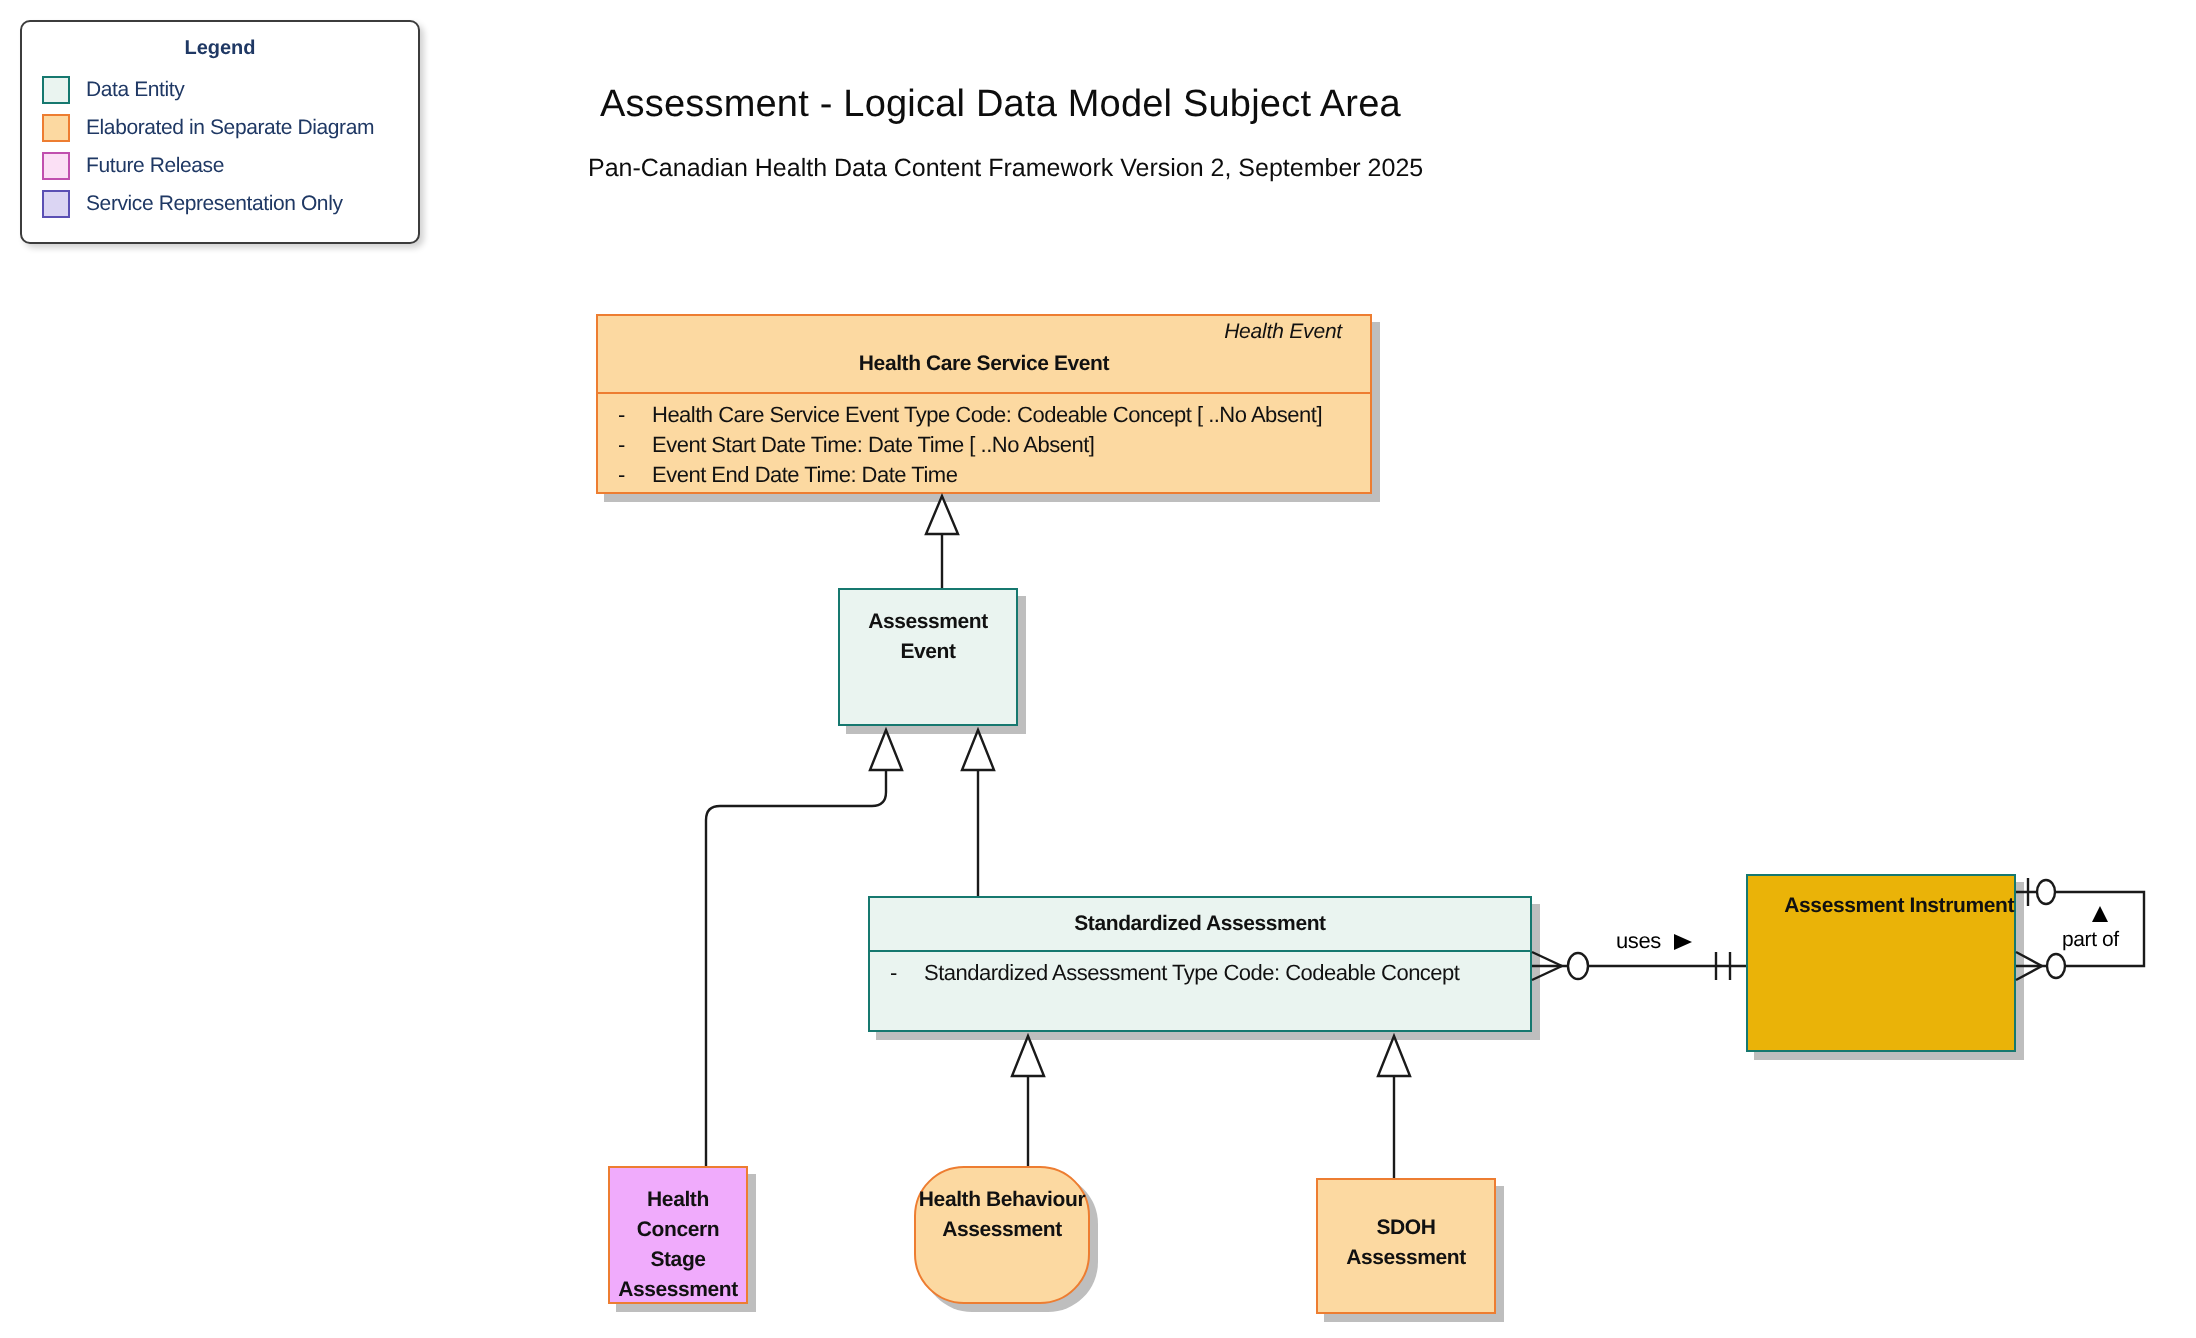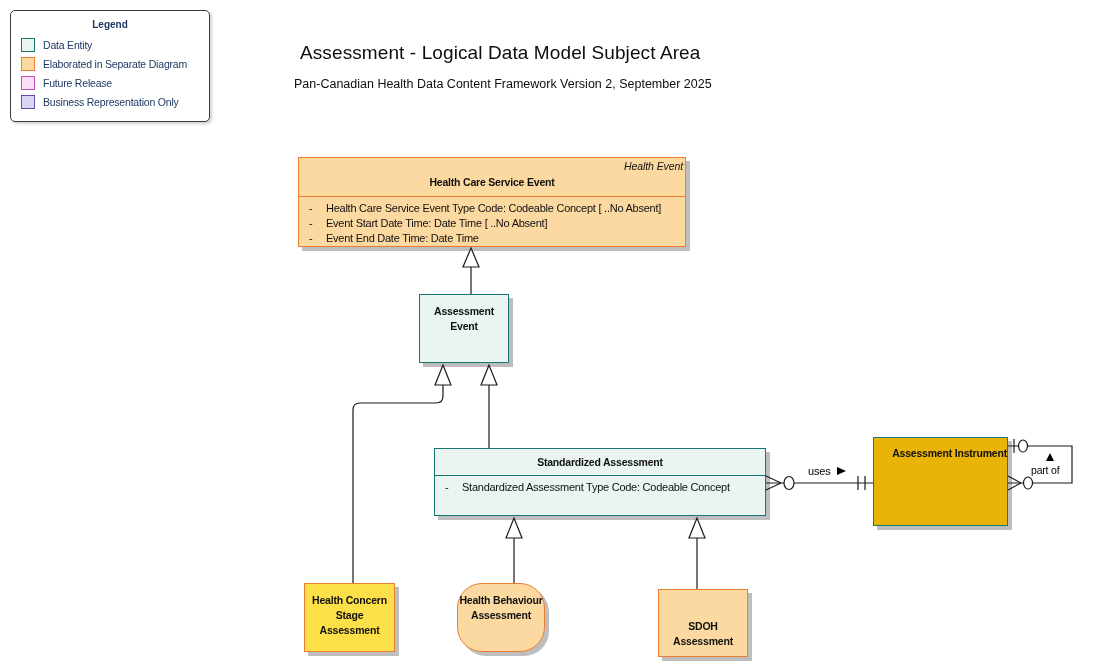--- a/index.html
+++ b/index.html
@@ -24,21 +24,21 @@
   
   .page-title{position:absolute;left:300px;top:42px;font-size:19px;color:#0d0d0d;letter-spacing:0.1px;}
   .page-subtitle{position:absolute;left:294px;top:77px;font-size:12.5px;color:#0d0d0d;}
   
   .entity{
     position:absolute;border:1.6px solid;box-sizing:border-box;
     box-shadow:4px 4px 0 rgba(110,110,110,0.45);
     font-size:10.5px;z-index:1;
   }
   .entity .ent-name{font-weight:bold;text-align:center;letter-spacing:-0.2px;line-height:15px;}
-  .stereotype{font-style:italic;font-size:10.5px;text-align:right;padding:2px 2px 0 0;line-height:13px;letter-spacing:-0.1px;}
+  .stereotype{font-style:italic;font-size:10.5px;text-align:right;padding:2px 14px 0 0;line-height:13px;letter-spacing:-0.1px;}
   .ent-header{box-sizing:border-box;}
   .divider{border-top:1.2px solid;}
   .attr-rows{padding-top:4px;}
   .attr-row{display:flex;line-height:15px;font-size:11px;letter-spacing:-0.25px;}
   .attr-dash{width:17px;text-align:left;padding-left:10px;flex:0 0 auto;}
   .attr-text{white-space:nowrap;}
   .center-label{display:flex;align-items:flex-start;justify-content:flex-end;padding-top:9px;text-align:center;}
   
   .conn-label{position:absolute;z-index:3;font-size:11px;color:#000;letter-spacing:-0.2px;display:flex;align-items:center;}
   .tri-right{width:0;height:0;border-left:9px solid #000;border-top:4.5px solid transparent;border-bottom:4.5px solid transparent;margin-left:7px;display:inline-block;}
@@ -64,21 +64,21 @@
       <div class="legend-item">
         <span class="legend-swatch" style="background-color: rgb(252, 217, 161); border-color: rgb(237, 125, 49);"></span>
         <span class="legend-label">Elaborated in Separate Diagram</span>
       </div>
       <div class="legend-item">
         <span class="legend-swatch" style="background-color: rgb(251, 224, 245); border-color: rgb(192, 80, 174);"></span>
         <span class="legend-label">Future Release</span>
       </div>
       <div class="legend-item">
         <span class="legend-swatch" style="background-color: rgb(219, 213, 243); border-color: rgb(91, 80, 180);"></span>
-        <span class="legend-label">Business Representation Only</span>
+        <span class="legend-label">Service Representation Only</span>
       </div>
     </div>
   </div>
 
   <div class="page-title">Assessment - Logical Data Model Subject Area</div>
   <div class="page-subtitle">Pan-Canadian Health Data Content Framework Version 2, September 2025</div>
 
   <div class="entity" style="left: 298px; top: 157px; width: 388px; height: 90px; background-color: rgb(252, 217, 161); border-color: rgb(237, 125, 49);">
     <div class="ent-header" style="height:38px;">
       <div class="stereotype">Health Event</div>
@@ -115,29 +115,29 @@
         <span class="attr-dash">-</span>
         <span class="attr-text">Standardized Assessment Type Code: Codeable Concept</span>
       </div>
     </div>
   </div>
 
   <div class="entity center-label" style="left: 873px; top: 437px; width: 135px; height: 89px; padding-top: 8px; background-color: #eab308; border-color: rgb(22, 120, 111);">
     <div class="ent-name">Assessment Instrument</div>
   </div>
 
-  <div class="entity center-label" style="left: 304px; top: 583px; width: 91px; height: 69px; padding-left: 2px; padding-right: 2px; background-color: #fde047; border-color: rgb(237, 125, 49);">
+  <div class="entity center-label" style="left: 304px; top: 583px; width: 70px; height: 69px; padding-left: 2px; padding-right: 2px; background-color: #f0abfc; border-color: rgb(237, 125, 49);">
     <div class="ent-name">Health Concern Stage Assessment</div>
   </div>
 
   <div class="entity center-label" style="left: 457px; top: 583px; width: 88px; height: 69px; background-color: rgb(252, 217, 161); border-color: rgb(237, 125, 49); border-radius: 25px;">
     <div class="ent-name">Health Behaviour Assessment</div>
   </div>
 
-  <div class="entity center-label" style="left: 658px; top: 589px; width: 90px; height: 68px; padding-top: 29px; background-color: rgb(252, 217, 161); border-color: rgb(237, 125, 49);">
+  <div class="entity center-label" style="left: 658px; top: 589px; width: 90px; height: 68px; padding-top: 17px; background-color: rgb(252, 217, 161); border-color: rgb(237, 125, 49);">
     <div class="ent-name">SDOH Assessment</div>
   </div>
 
   <svg id="connectors" width="1098" height="669">
 
     <g>
       <line x1="471" y1="294" x2="471" y2="267"></line>
       <polygon points="471,248 463,267 479,267"></polygon>
     </g>
 

